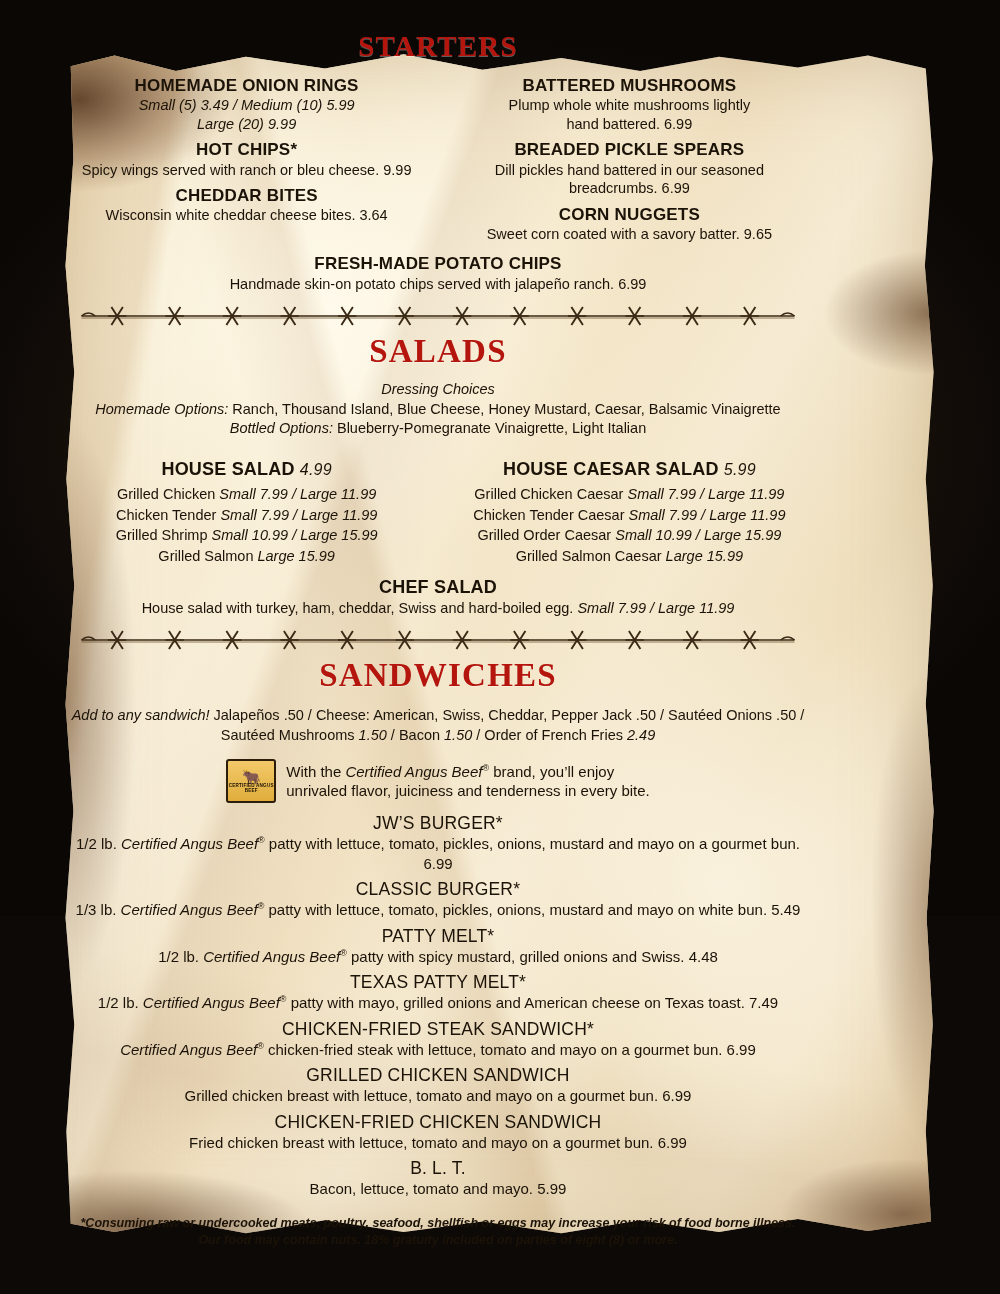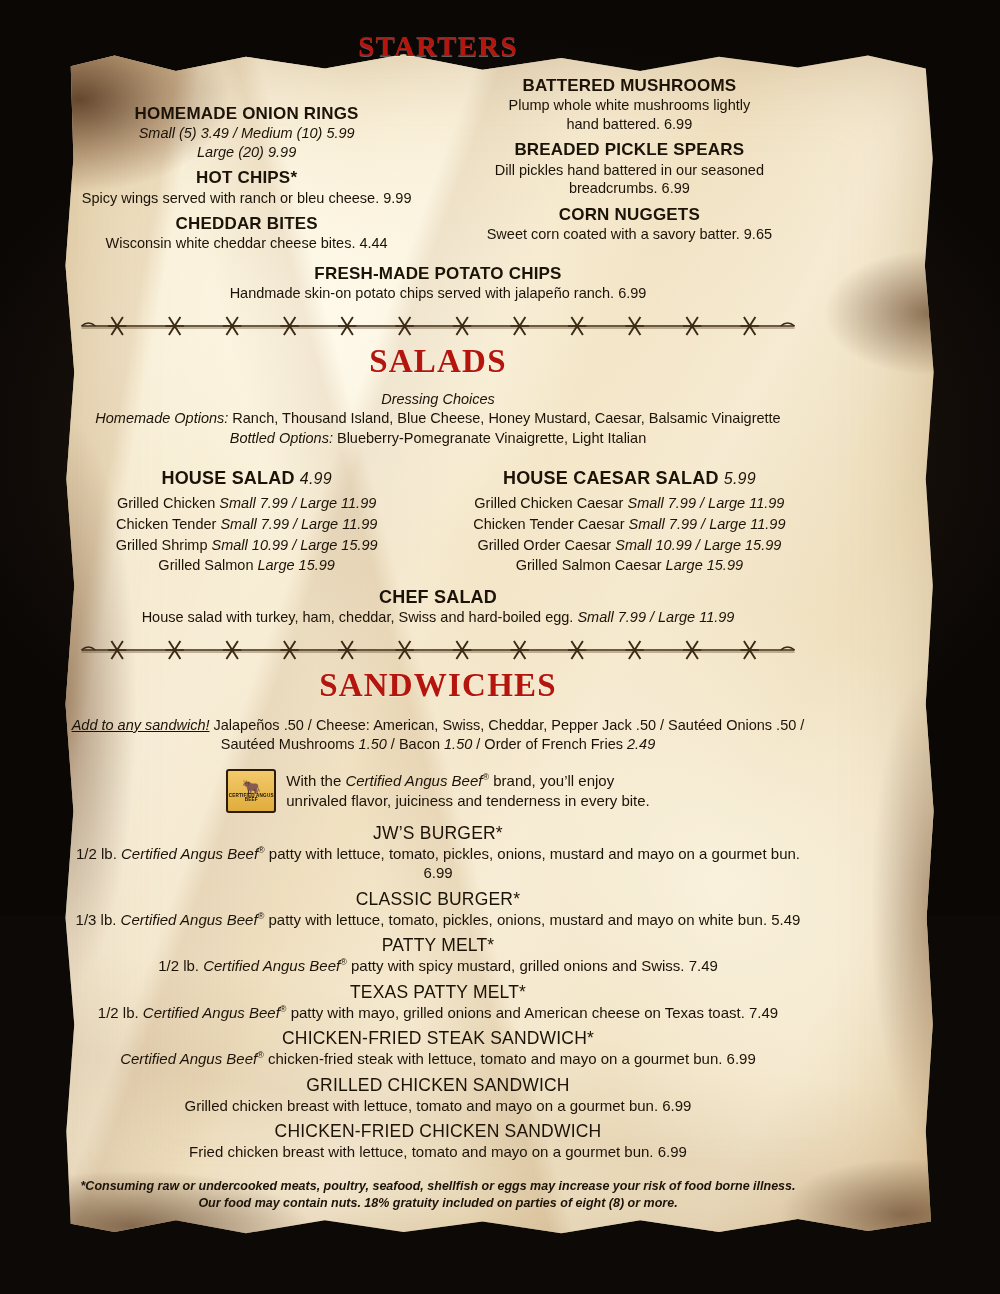--- a/index.html
+++ b/index.html
@@ -152,21 +152,21 @@
     line-height: 1.42;
   }
   .addon b { font-weight: normal; }
   .addon i { font-style: italic; }
 
   .sand-note {
     font-size: 14.5px;
     line-height: 1.35;
     margin: 6px 0 0 0;
   }
-  .sand-note .lead { font-style: italic; text-decoration: underline; }
+  .sand-note .lead { font-style: italic; }
 
   .cab-row {
     display: flex;
     align-items: center;
     justify-content: center;
     gap: 10px;
     margin: 14px 0 10px 0;
   }
   .cab-logo {
     width: 46px;
@@ -232,34 +232,34 @@
     <div class="burn"></div>
   </div>
 
   <div id="content">
 
     <h1 class="section starters">STARTERS</h1>
 
     <div class="cols" style="margin-top:12px;">
       <div class="col">
 
-        <div class="item" style="margin-bottom:6px;margin-top:28px;">
+        <div class="item" style="margin-bottom:6px;">
           <div class="name">HOMEMADE ONION RINGS</div>
           <div class="desc priceit">Small (5) 3.49 / Medium (10) 5.99</div>
           <div class="desc priceit">Large (20) 9.99</div>
         </div>
 
         <div class="item" style="margin-bottom:6px;">
           <div class="name">HOT CHIPS*</div>
           <div class="desc">Spicy wings served with ranch or bleu cheese. 9.99</div>
         </div>
 
         <div class="item">
           <div class="name">CHEDDAR BITES</div>
-          <div class="desc">Wisconsin white cheddar cheese bites. 4.44</div>
+          <div class="desc">Wisconsin white cheddar cheese bites. 3.64</div>
         </div>
 
       </div>
 
       <div class="col">
 
         <div class="item" style="margin-bottom:6px;">
           <div class="name">BATTERED MUSHROOMS</div>
           <div class="desc">Plump whole white mushrooms lightly</div>
           <div class="desc">hand battered. 6.99</div>
@@ -471,21 +471,21 @@
       <div class="desc"><span>1/2 lb. </span><i>Certified Angus Beef</i><sup>®</sup><span> patty with lettuce, tomato, pickles, onions, mustard and mayo on a gourmet bun. 6.99</span></div>
     </div>
 
     <div class="sandwich">
       <div class="name">CLASSIC BURGER*</div>
       <div class="desc"><span>1/3 lb. </span><i>Certified Angus Beef</i><sup>®</sup><span> patty with lettuce, tomato, pickles, onions, mustard and mayo on white bun. 5.49</span></div>
     </div>
 
     <div class="sandwich">
       <div class="name">PATTY MELT*</div>
-      <div class="desc"><span>1/2 lb. </span><i>Certified Angus Beef</i><sup>®</sup><span> patty with spicy mustard, grilled onions and Swiss. 7.49</span></div>
+      <div class="desc"><span>1/2 lb. </span><i>Certified Angus Beef</i><sup>®</sup><span> patty with spicy mustard, grilled onions and Swiss. 4.48</span></div>
     </div>
 
     <div class="sandwich">
       <div class="name">TEXAS PATTY MELT*</div>
       <div class="desc"><span>1/2 lb. </span><i>Certified Angus Beef</i><sup>®</sup><span> patty with mayo, grilled onions and American cheese on Texas toast. 7.49</span></div>
     </div>
 
     <div class="sandwich">
       <div class="name">CHICKEN-FRIED STEAK SANDWICH*</div>
       <div class="desc"><i>Certified Angus Beef</i><sup>®</sup><span> chicken-fried steak with lettuce, tomato and mayo on a gourmet bun. 6.99</span></div>
@@ -494,20 +494,24 @@
     <div class="sandwich">
       <div class="name">GRILLED CHICKEN SANDWICH</div>
       <div class="desc">Grilled chicken breast with lettuce, tomato and mayo on a gourmet bun. 6.99</div>
     </div>
 
     <div class="sandwich">
       <div class="name">CHICKEN-FRIED CHICKEN SANDWICH</div>
       <div class="desc">Fried chicken breast with lettuce, tomato and mayo on a gourmet bun. 6.99</div>
     </div>
 
+    <div class="sandwich">
+      <div class="name">B. L. T.</div>
+      <div class="desc">Bacon, lettuce, tomato and mayo. 5.99</div>
+    </div>
 
     <div class="footnote">
       <div>*Consuming raw or undercooked meats, poultry, seafood, shellfish or eggs may increase your risk of food borne illness.</div>
       <div>Our food may contain nuts. 18% gratuity included on parties of eight (8) or more.</div>
     </div>
 
   </div>
 </div>
 
 </body></html>

